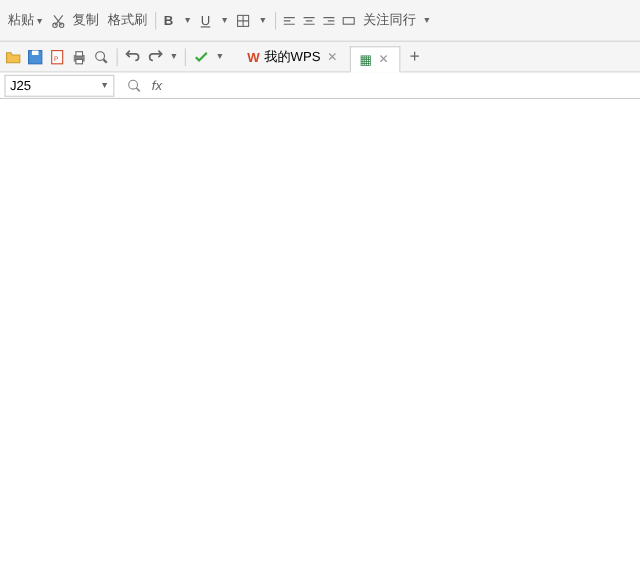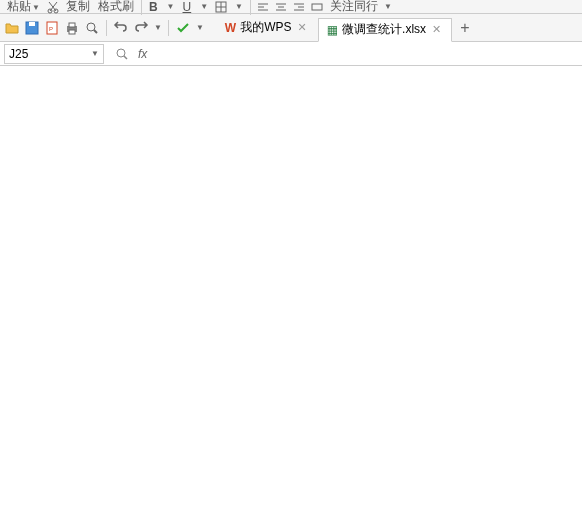--- a/index.html
+++ b/index.html
@@ -1,18 +1,18 @@
 <!DOCTYPE html>
 <html><head>
 <meta charset="utf-8">
 <style>
 * { margin: 0; padding: 0; box-sizing: border-box; font-family: "Microsoft YaHei", Arial, sans-serif; }
 body { background: #fff; font-size: 12px; overflow: hidden; }
 
-.top-toolbar { height: 14px; background: #f5f5f5; border-bottom: 1px solid #ccc; display: flex; align-items: center; padding: 0 4px; gap: 2px; }
+.top-toolbar { height: 38px; background: #f5f5f5; border-bottom: 1px solid #ccc; display: flex; align-items: center; padding: 0 4px; gap: 2px; }
 .tb-item { color: #555; font-size: 12px; padding: 2px 3px; cursor: pointer; }
 .tb-sep { width: 1px; height: 16px; background: #ccc; margin: 0 2px; }
 .tb-icon { width: 16px; height: 16px; display: flex; align-items: center; justify-content: center; }
 .dropdown-arrow { font-size: 8px; color: #666; margin-left: 1px; }
 
 .second-toolbar { height: 28px; background: #f5f5f5; border-bottom: 1px solid #ccc; display: flex; align-items: center; padding: 0 4px; gap: 4px; }
 .tab-area { display: flex; align-items: center; margin-left: 8px; height: 100%; }
 .tab { display: flex; align-items: center; padding: 0 8px; height: 24px; border: 1px solid transparent; gap: 4px; cursor: pointer; }
 .tab.active { background: #fff; border: 1px solid #ccc; border-bottom-color: #fff; position: relative; top: 2px; }
 .tab-close { color: #999; font-size: 11px; padding: 0 2px; }
@@ -153,21 +153,20 @@
   <span class="dropdown-arrow">▼</span>
 
   <div class="tab-area">
     <div class="tab">
       <span class="wps-icon">W</span>
       <span>我的WPS</span>
       <span class="tab-close">✕</span>
     </div>
     <div class="tab active">
       <span class="excel-icon">▦</span>
-      <span>微调查统计.xlsx</span>
       <span class="tab-close">✕</span>
     </div>
     <span class="tab-plus">+</span>
   </div>
 </div>
 
 <div class="namebox-row">
   <div class="namebox">
     <span>J25</span>
     <span class="namebox-arrow">▼</span>

